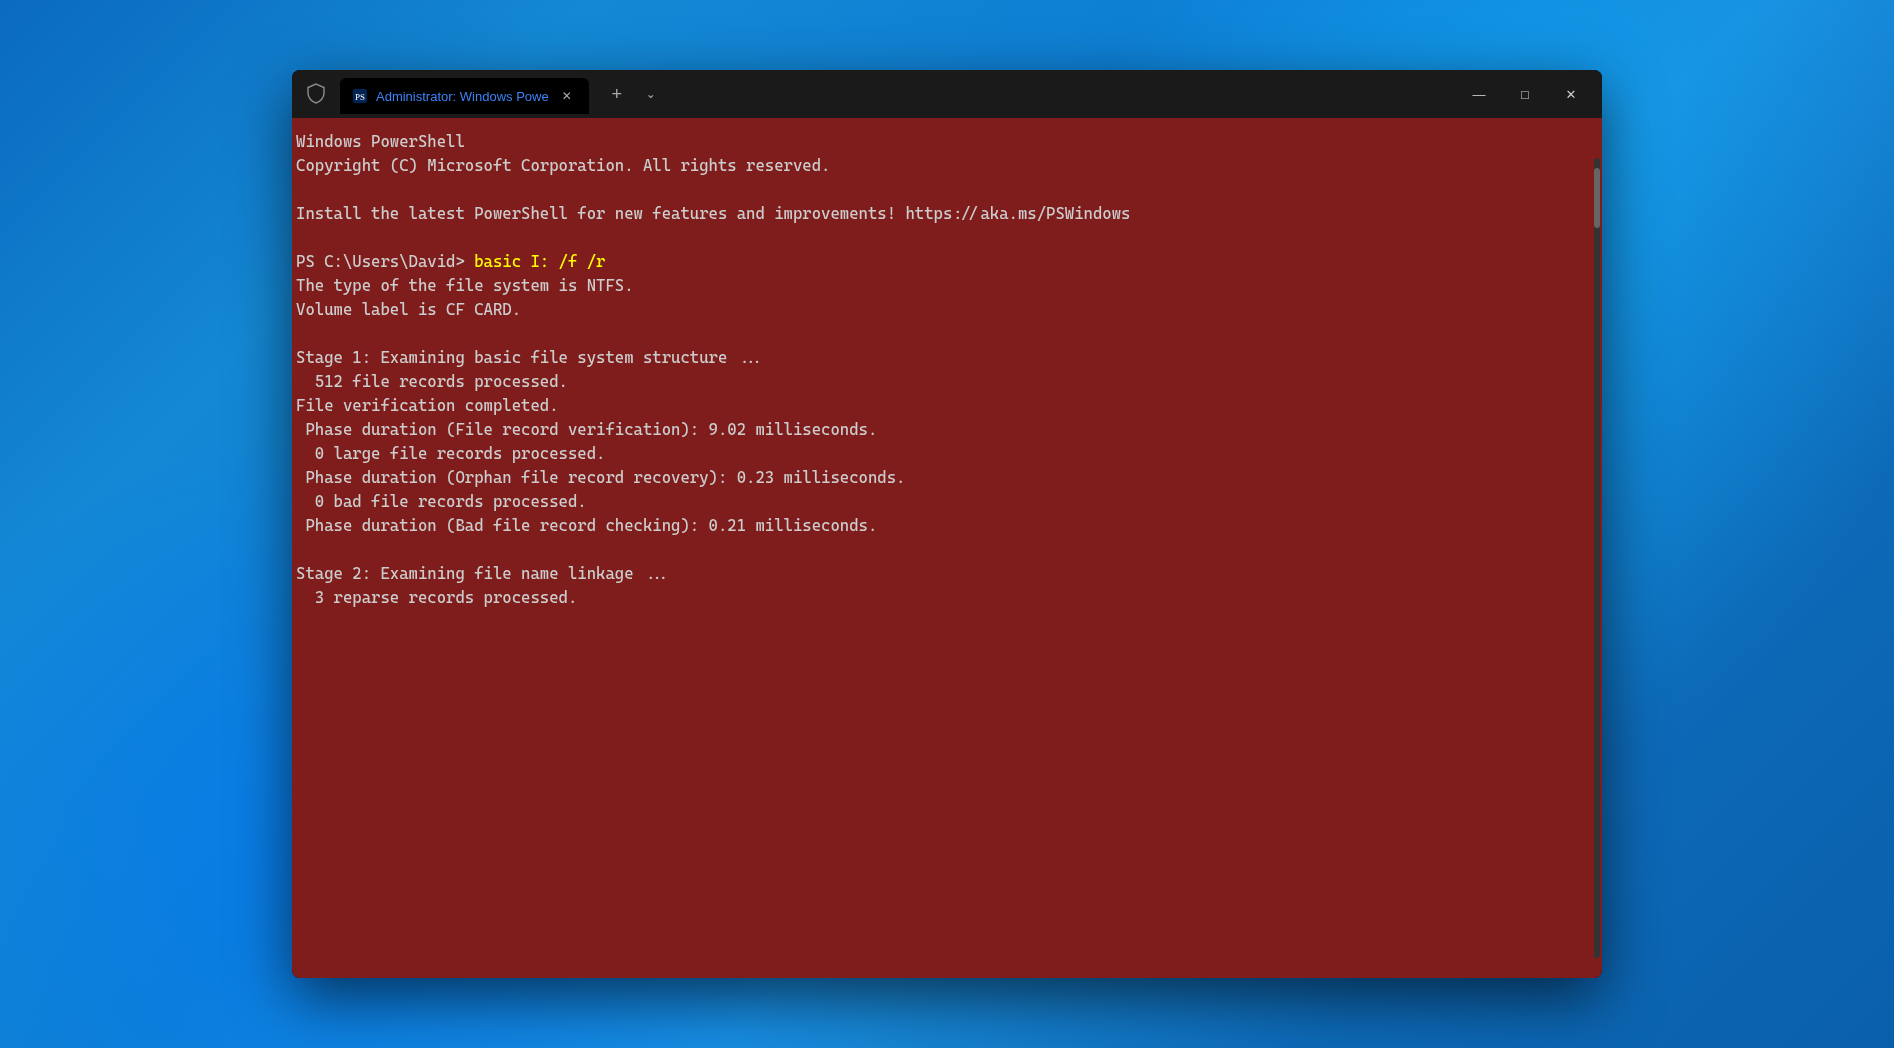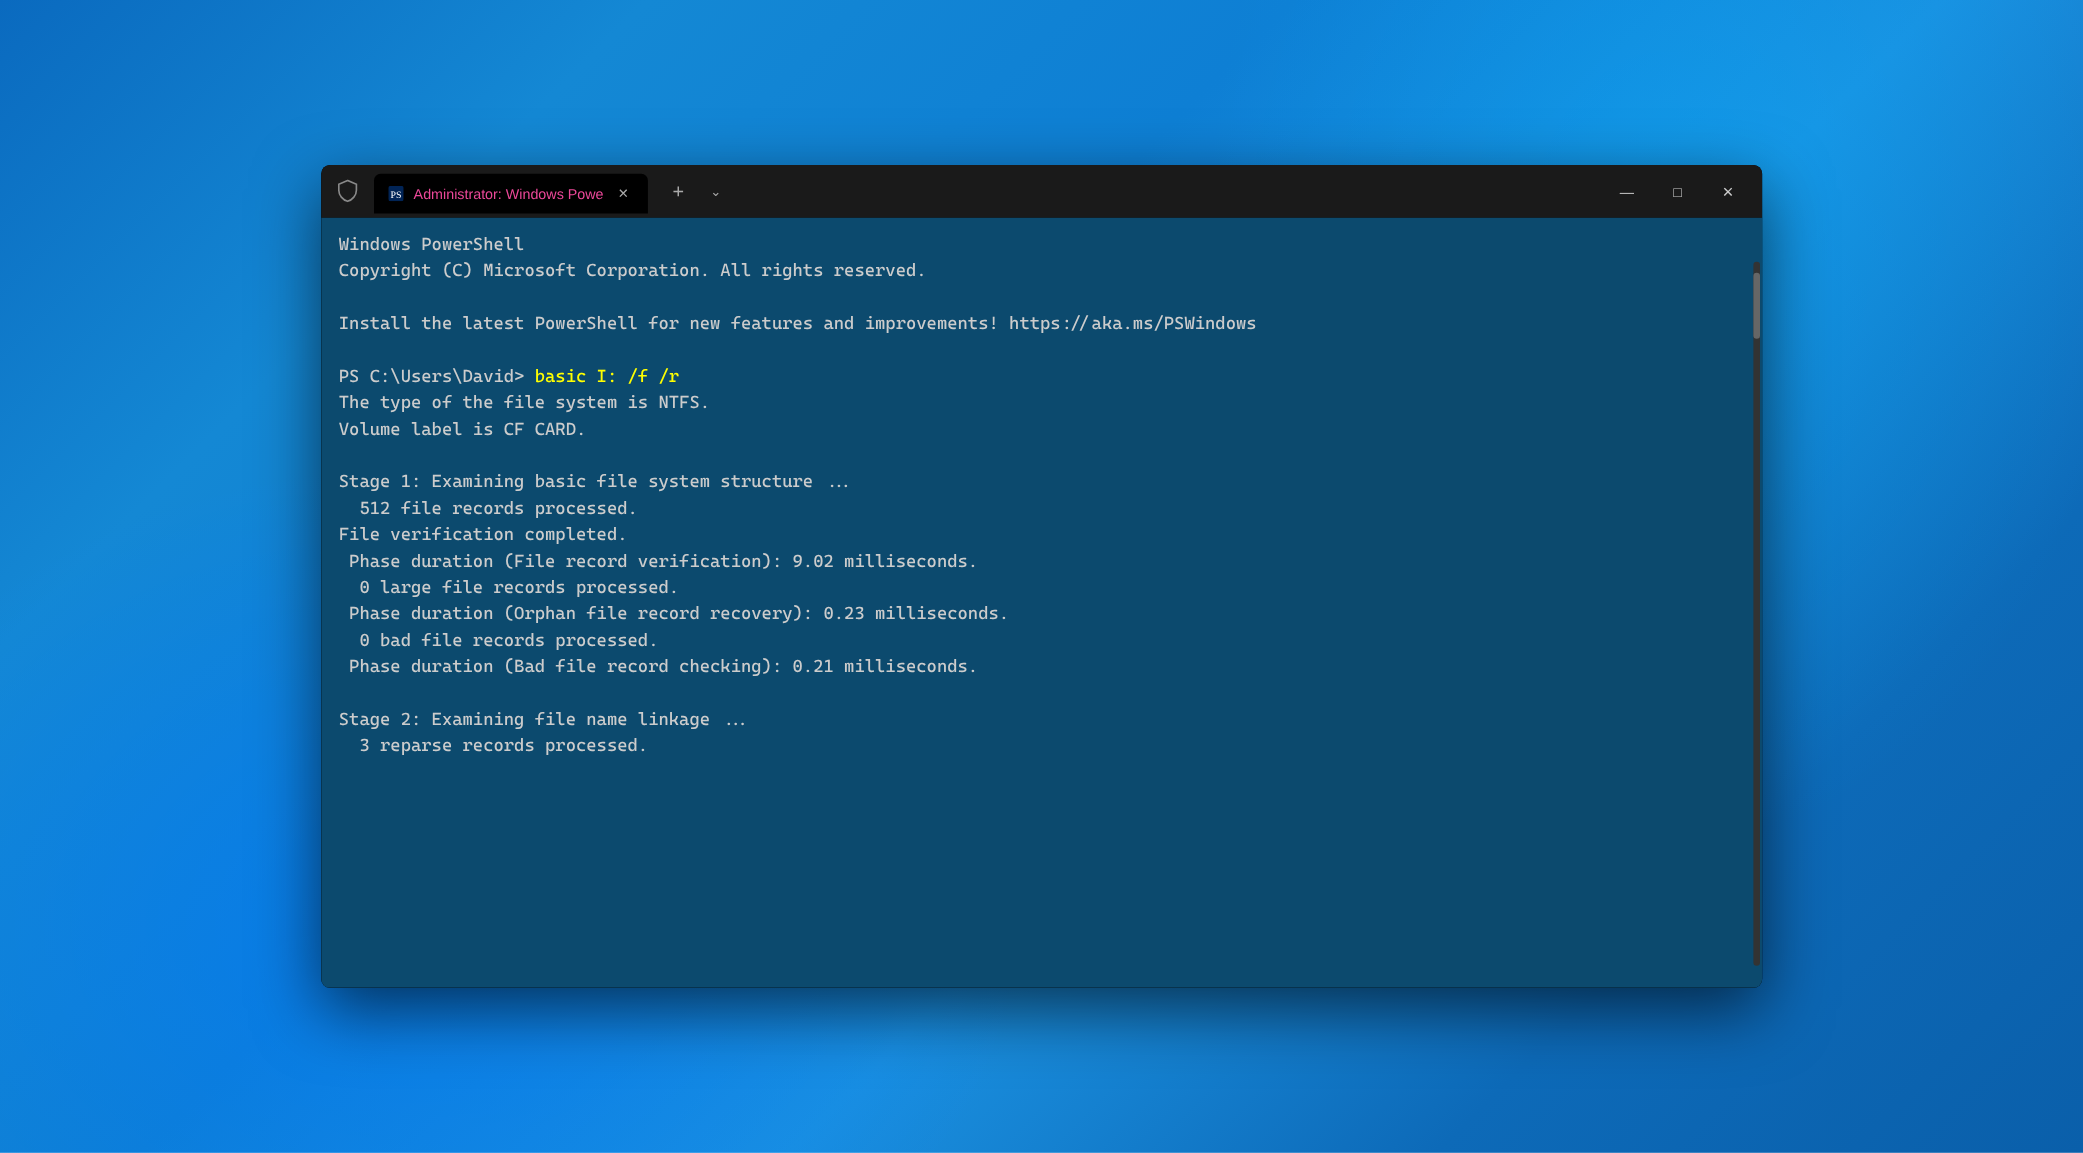--- a/index.html
+++ b/index.html
@@ -22,21 +22,21 @@
       inset: 0;
       background:
         radial-gradient(ellipse 800px 600px at 20% 80%, rgba(0,120,255,0.5) 0%, transparent 70%),
         radial-gradient(ellipse 600px 800px at 80% 20%, rgba(0,180,255,0.3) 0%, transparent 70%),
         radial-gradient(ellipse 700px 500px at 50% 50%, rgba(10,100,200,0.4) 0%, transparent 70%);
     }
 
     .window {
       position: relative;
       width: 1310px;
-      height: 748px;
+      height: 908px;
       background: #000000;
       border-radius: 8px;
       box-shadow: 0 20px 60px rgba(0,0,0,0.6);
       display: flex;
       flex-direction: column;
       overflow: hidden;
     }
 
     
     .titlebar {
@@ -78,21 +78,21 @@
     .tab-icon {
       width: 16px;
       height: 16px;
       display: flex;
       align-items: center;
       justify-content: center;
     }
 
     .tab-label {
       font-size: 13px;
-      color: #ec4899;
+      color: #3b82f6;
     }
 
     .tab-close {
       width: 20px;
       height: 20px;
       display: flex;
       align-items: center;
       justify-content: center;
       border-radius: 4px;
       color: #aaa;
@@ -148,22 +148,22 @@
       justify-content: center;
       color: #cccccc;
       font-size: 13px;
       cursor: pointer;
       border-radius: 4px;
     }
 
     
     .terminal-content {
       flex: 1;
-      background: #0c4a6e;
-      padding: 12px 16px;
+      background: #7f1d1d;
+      padding: 12px 4px;
       overflow: hidden;
       position: relative;
     }
 
     .terminal-text {
       font-family: 'Cascadia Code', 'Consolas', 'Courier New', monospace;
       font-size: 16px;
       line-height: 1.5;
       color: #cccccc;
       white-space: pre;

